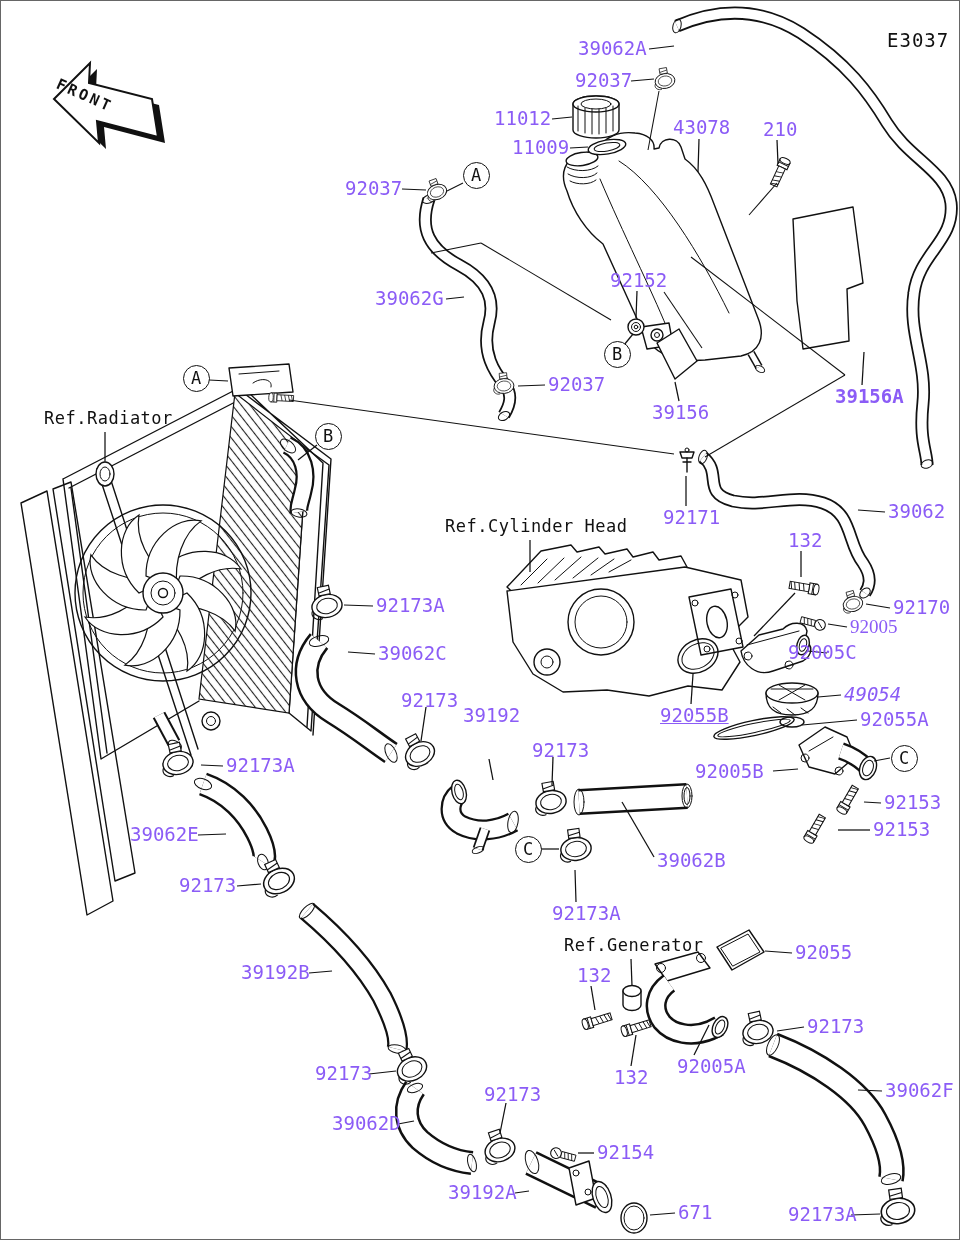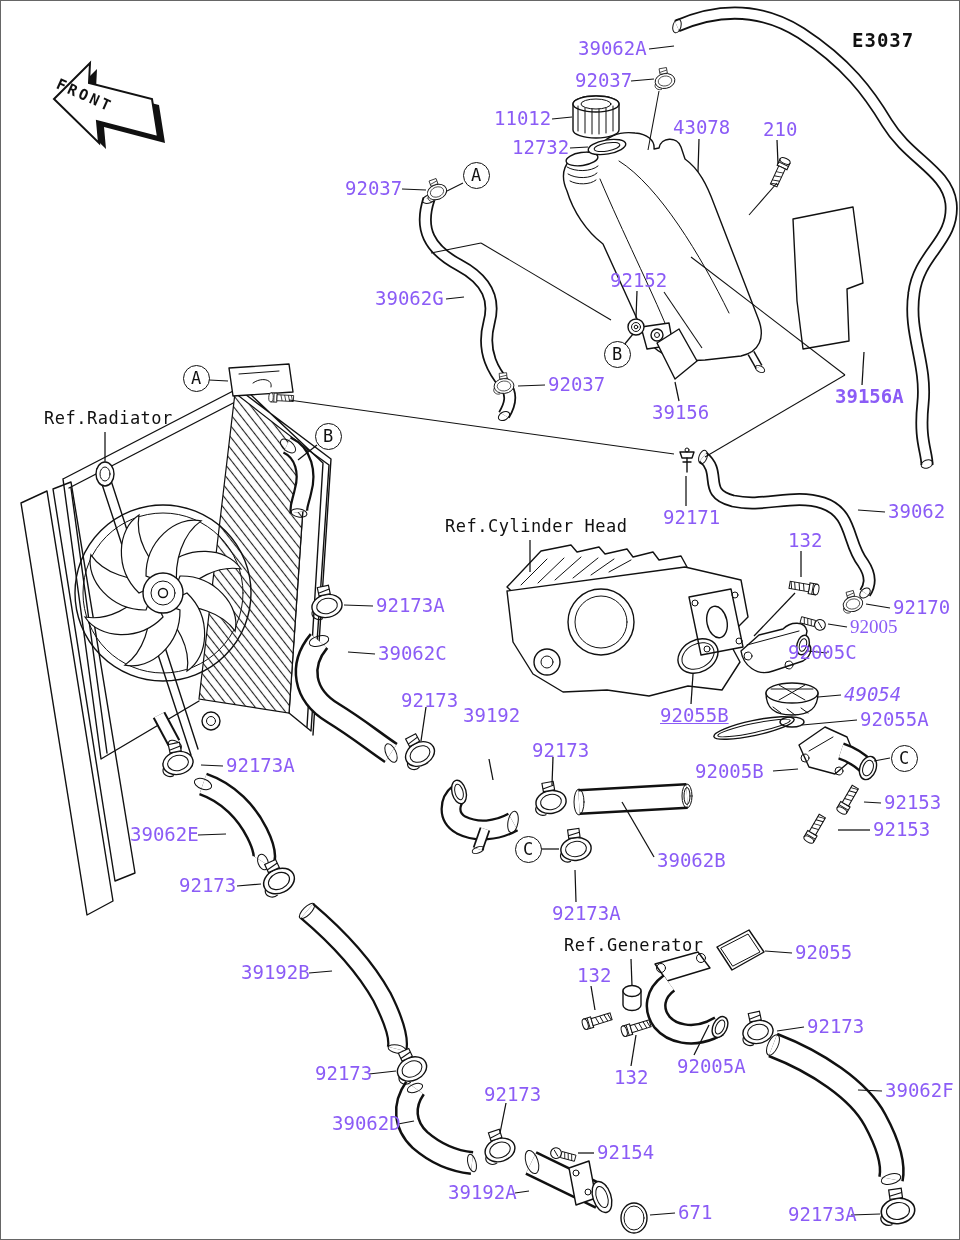--- a/index.html
+++ b/index.html
@@ -386,25 +386,25 @@
   </svg>
 
   <div class="front">
     <svg width="126" height="104" viewBox="0 0 126 104">
       <path d="M15,46 L51,10 L50,30 L113,46 L119,84 L58,68 L60,90 Z" transform="translate(7,6)" fill="#111"></path>
       <path d="M15,46 L51,10 L50,30 L113,46 L119,84 L58,68 L60,90 Z" fill="#fff" stroke="#111" stroke-width="2"></path>
     </svg>
     <span class="ftxt">FRONT</span>
   </div>
 
-  <div class="code" style="left:851px;top:28px;font-weight:bold;">E3037</div>
+  <div class="code" style="left:886px;top:28px;">E3037</div>
 <div class="pl" style="left: 577px; top: 38px;">39062A</div>
     <div class="pl" style="left: 574px; top: 70px;">92037</div>
     <div class="pl" style="left: 493px; top: 108px;">11012</div>
-    <div class="pl" style="left: 511px; top: 137px;">12732</div>
+    <div class="pl" style="left: 511px; top: 137px;">11009</div>
     <div class="pl" style="left: 672px; top: 117px;">43078</div>
     <div class="pl" style="left: 762px; top: 119px;">210</div>
     <div class="pl" style="left: 344px; top: 178px;">92037</div>
     <div class="pl" style="left: 374px; top: 288px;">39062G</div>
     <div class="pl" style="left: 609px; top: 270px;">92152</div>
     <div class="pl" style="left: 547px; top: 374px;">92037</div>
     <div class="pl" style="left: 651px; top: 402px;">39156</div>
     <div class="pl" style="left: 834px; top: 386px; font-weight: bold;">39156A</div>
     <div class="pl" style="left: 662px; top: 507px;">92171</div>
     <div class="pl" style="left: 887px; top: 501px;">39062</div>

